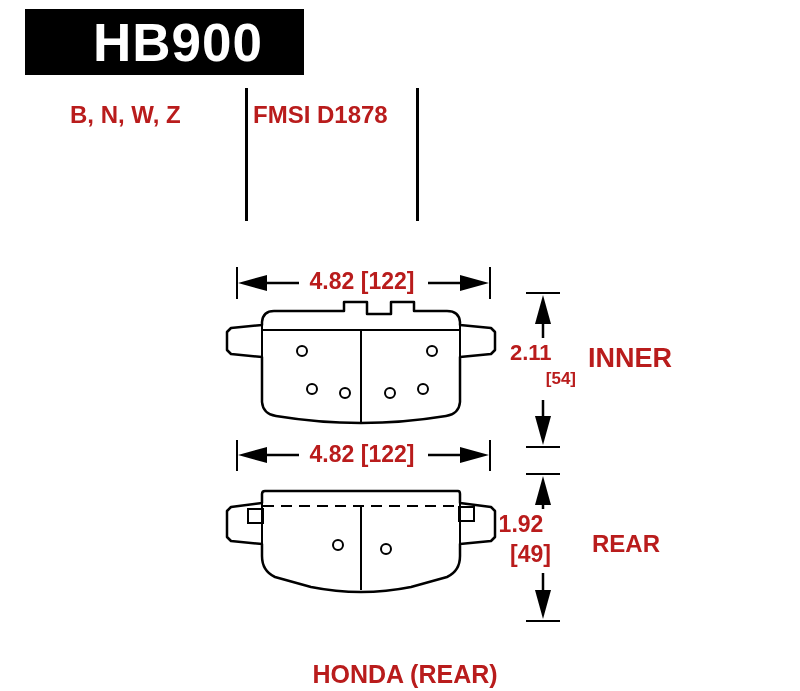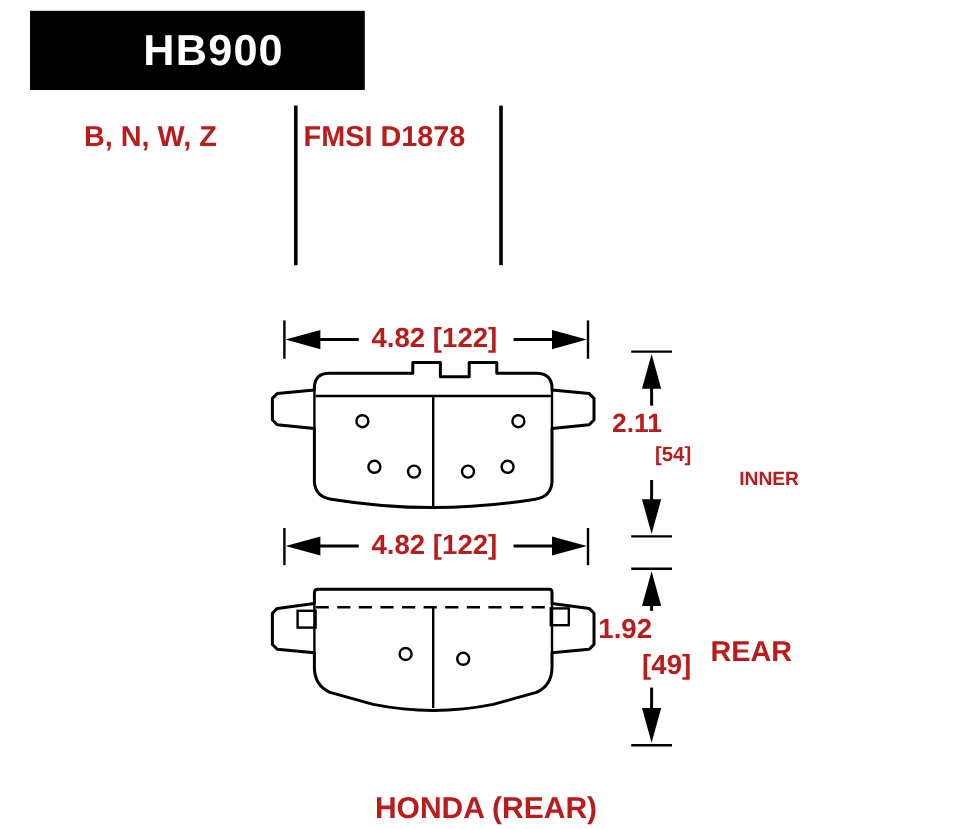--- a/index.html
+++ b/index.html
@@ -4,36 +4,36 @@
 <style>
   html,body{margin:0;padding:0;background:#ffffff;}
   .page{
     position:relative;width:800px;height:691px;background:#fff;
     font-family:"Liberation Sans",sans-serif;color:#000;overflow:hidden;
   }
   .part-box{
     position:absolute;left:25px;top:9px;width:279px;height:66px;background:#000;
     display:flex;align-items:center;justify-content:center;
   }
-  .part-box span{color:#fff;font-size:36px;font-weight:900;letter-spacing:1px;margin-left:27px;}
+  .part-box span{color:#fff;font-size:53px;font-weight:900;letter-spacing:1px;margin-left:27px;}
   .spec{position:absolute;top:101px;font-size:24px;font-weight:bold;white-space:nowrap;}
   .spec-compounds{left:70px;}
   .spec-fmsi{left:253px;}
   .spec-thickness{left:597px;}
   .vline{position:absolute;top:88px;width:3px;height:133px;background:#000;}
   .vline-1{left:245px;}
   .vline-2{left:416px;}
   .lbl{position:absolute;font-weight:bold;white-space:nowrap;color:#b91c1c;}
   .dim-inner-width{left:282px;top:268px;width:160px;text-align:center;font-size:23px;}
   .dim-outer-width{left:282px;top:441px;width:160px;text-align:center;font-size:23px;}
   .dim-inner-h1{left:510px;top:340px;width:66px;text-align:left;font-size:22px;}
   .dim-inner-h2{left:510px;top:369px;width:66px;text-align:right;font-size:17px;}
   .dim-outer-h1{left:488px;top:511px;width:66px;text-align:center;font-size:23px;}
-  .dim-outer-h2{left:510px;top:541px;width:66px;text-align:right;font-size:23px;}
-  .side-inner{left:616px;top:343px;font-size:16px;margin-top:48px;}
+  .dim-outer-h2{left:510px;top:541px;width:66px;text-align:left;font-size:23px;}
+  .side-inner{left:588px;top:343px;font-size:27px;}
   .side-outer{left:592px;top:530px;font-size:24px;}
   .app-label{left:255px;top:636px;width:300px;text-align:center;font-size:25px;margin-top:24px;}
   svg.diagram{position:absolute;left:0;top:0;}
   svg .ln{stroke:#000;stroke-width:2.5;fill:none;stroke-linejoin:round;stroke-linecap:butt;}
   svg .thin{stroke:#000;stroke-width:2;fill:none;}
   svg .arr{fill:#000;stroke:none;}
 </style>
 </head>
 <body>
 

